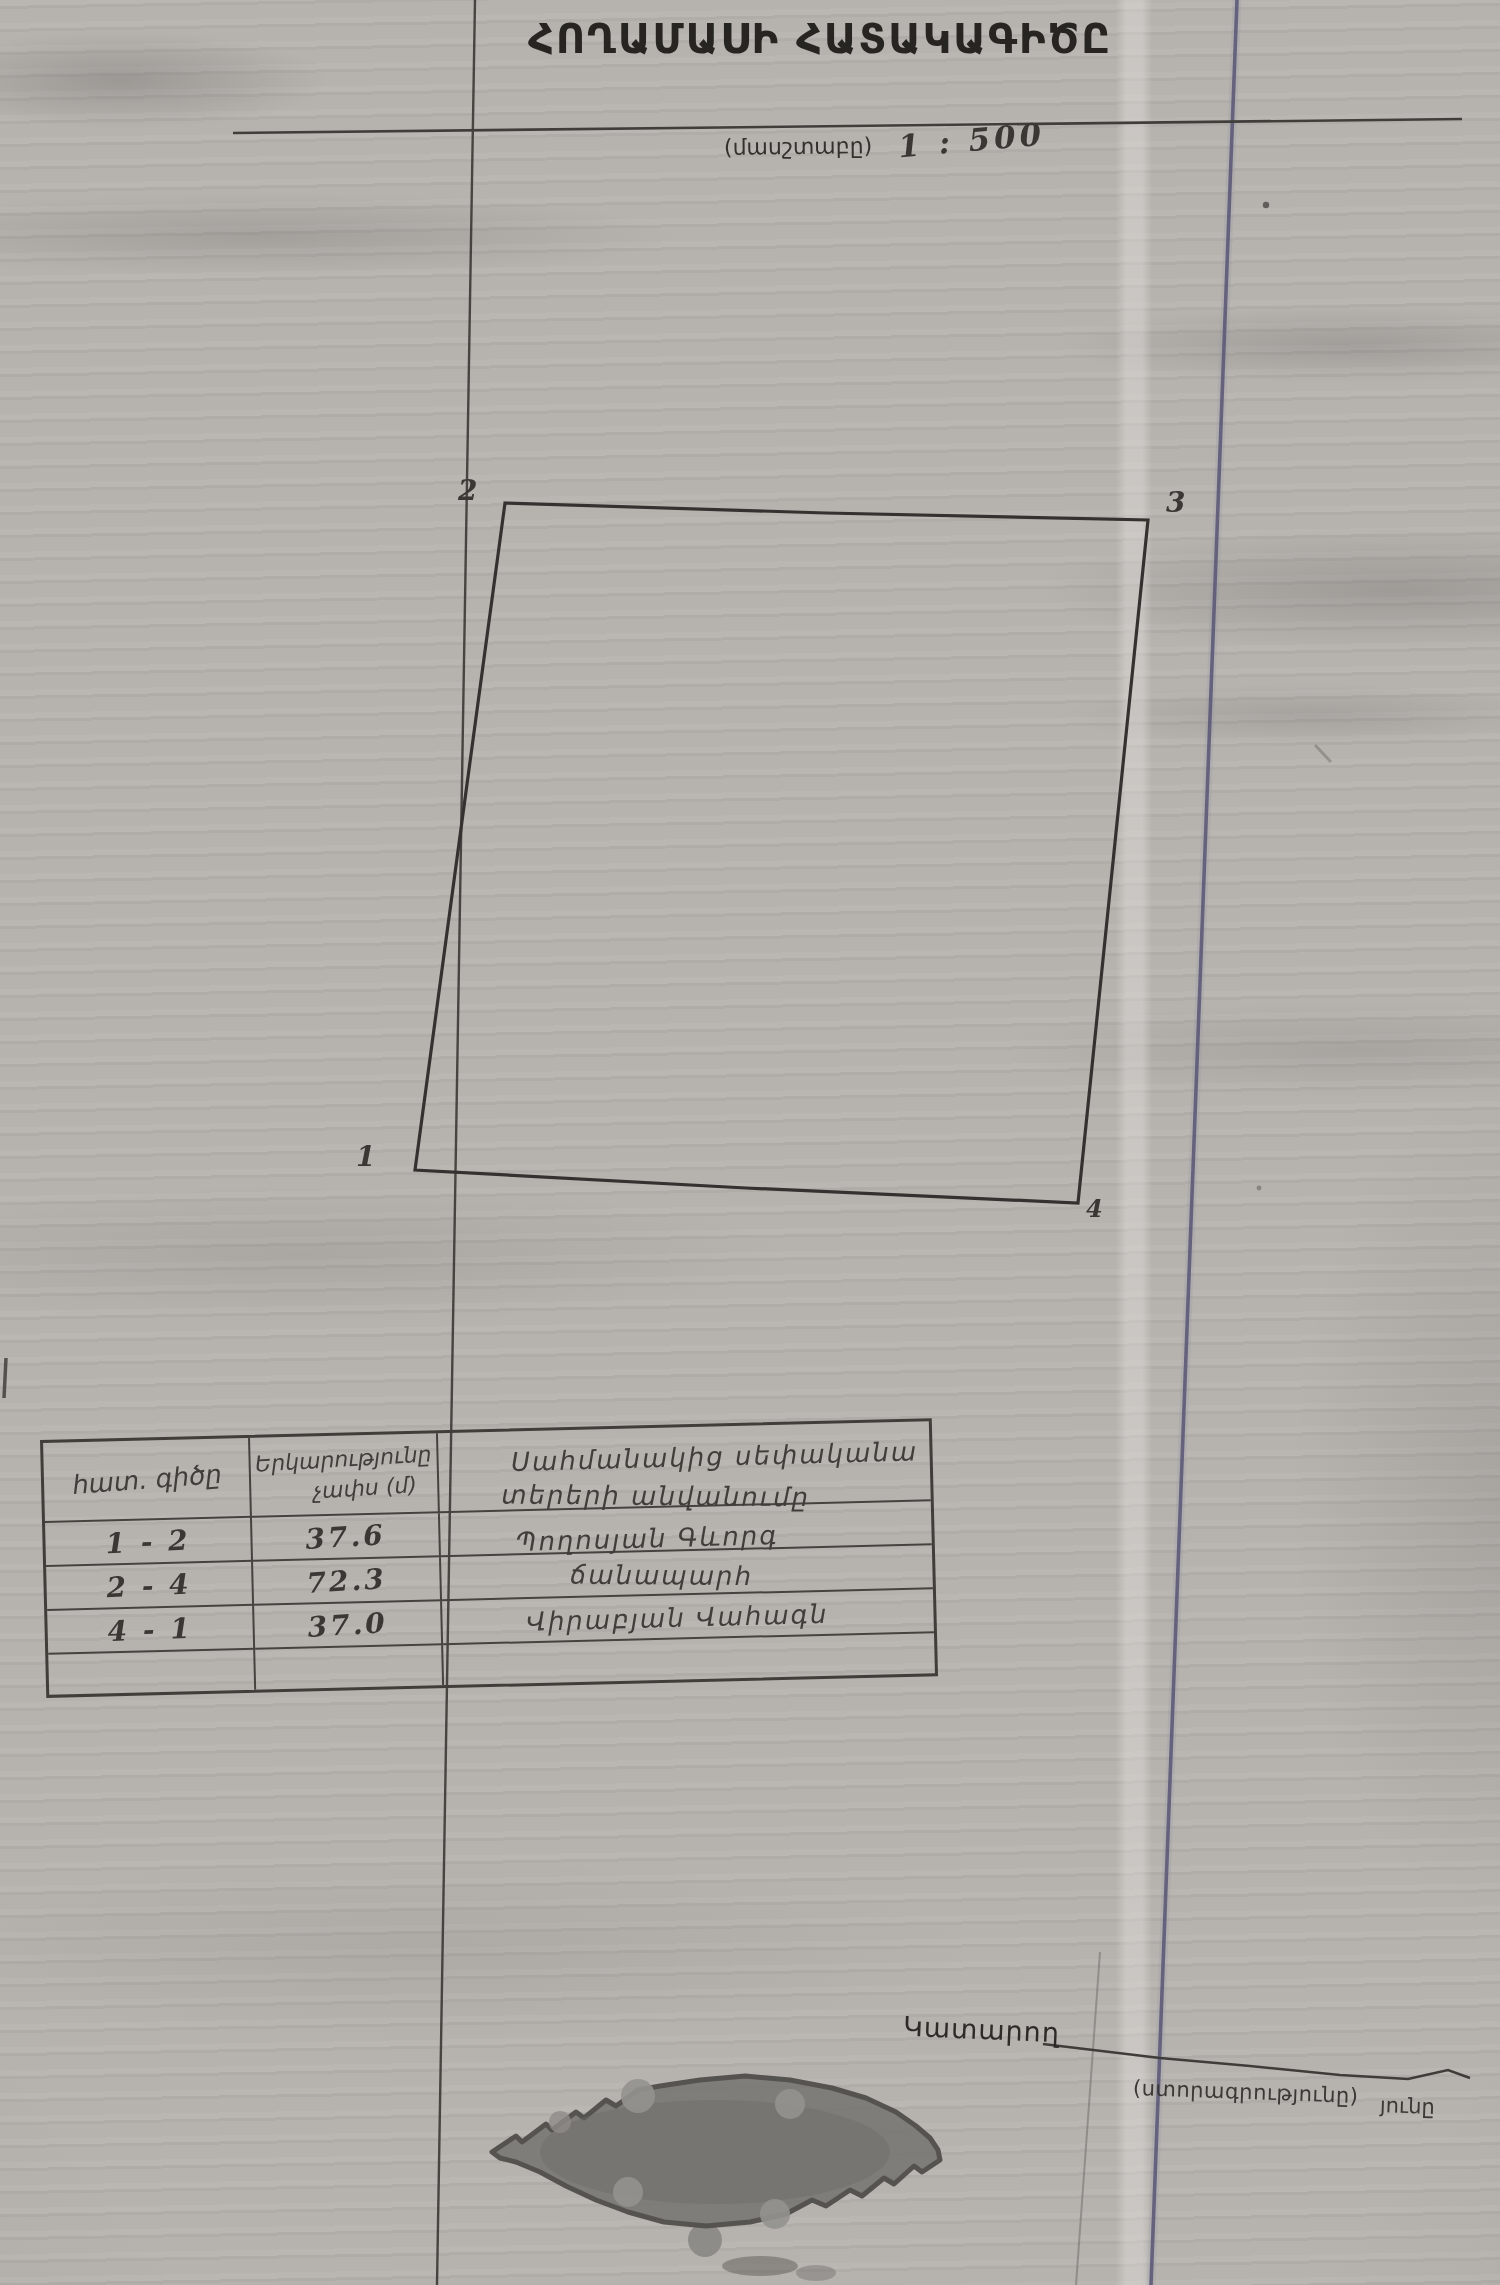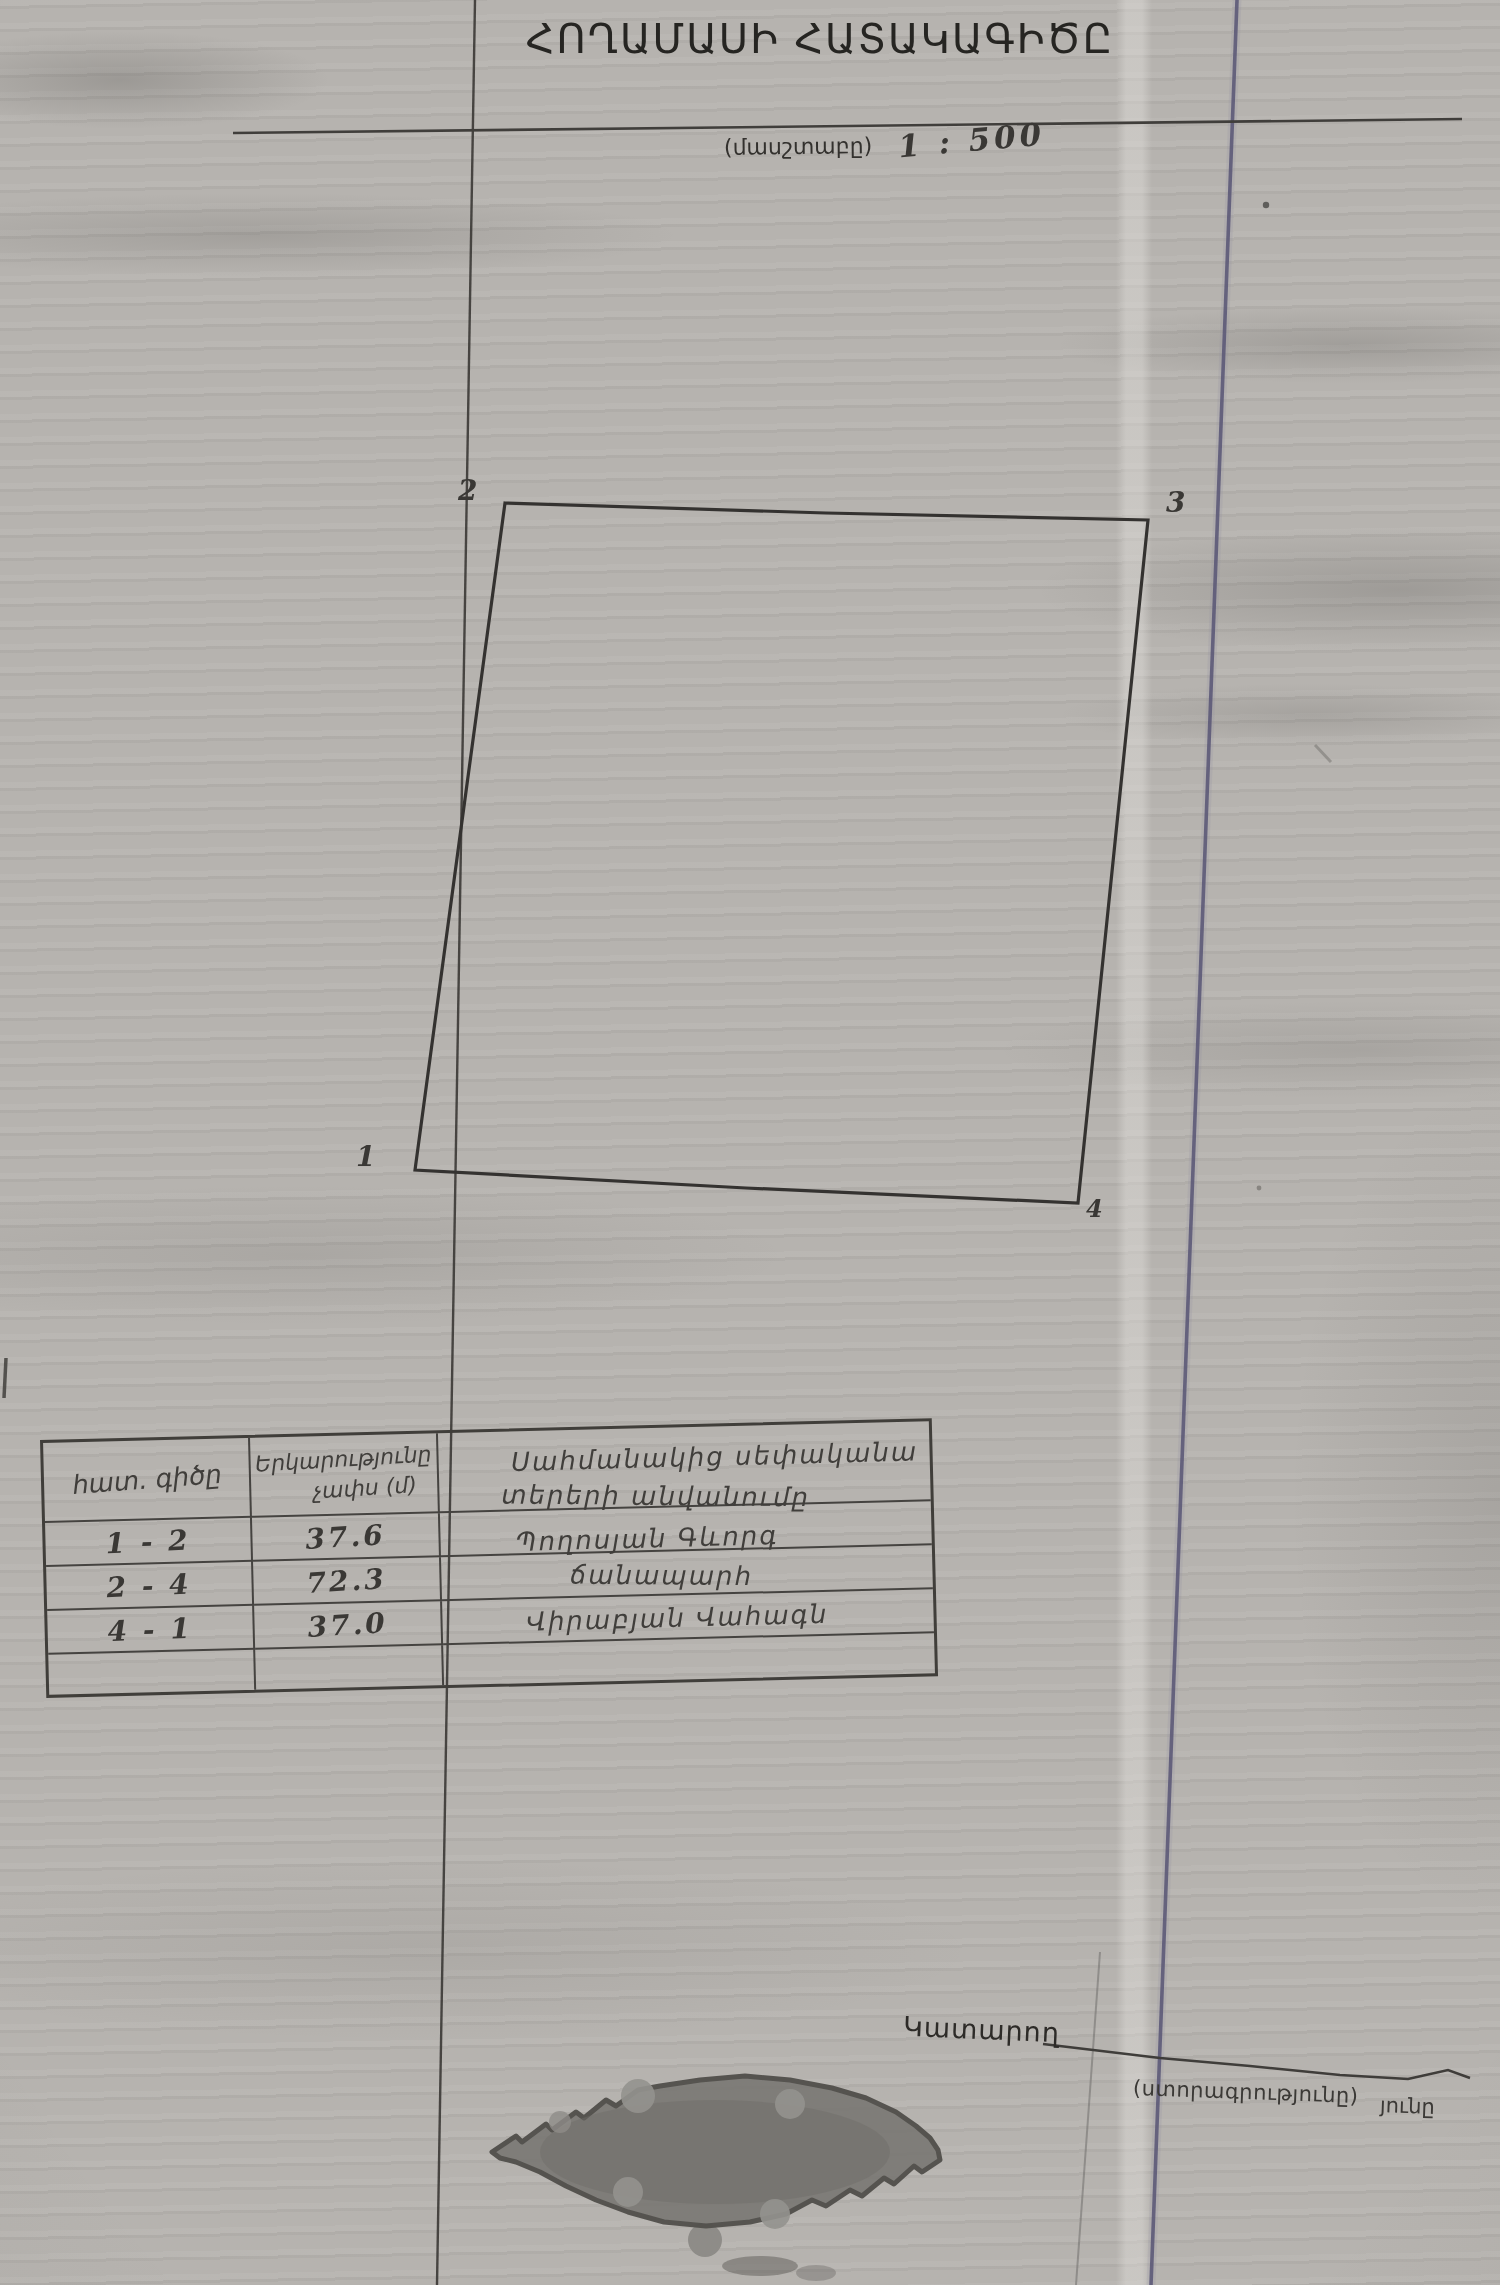--- a/index.html
+++ b/index.html
@@ -21,21 +21,21 @@
       radial-gradient(ellipse 120% 120% at 50% 45%, rgba(0,0,0,0) 55%, rgba(58,56,53,0.14) 100%);
     font-family:"DejaVu Sans",sans-serif;
   }
   .abs{position:absolute;}
   svg.overlay{position:absolute;left:0;top:0;}
   .printed{font-family:"DejaVu Sans",sans-serif;color:#2e2c29;}
   .hand{font-family:"DejaVu Sans",sans-serif;font-style:italic;color:#403e3b;}
   .hand-num{font-family:"DejaVu Serif",serif;font-style:italic;font-weight:bold;color:#3a3835;}
 
   .doc-title{left:420px;top:16px;width:800px;text-align:center;
-    font-size:40px;font-weight:normal;letter-spacing:2px;color:#262522;}
+    font-size:40px;font-weight:bold;letter-spacing:2px;color:#262522;}
   .scale-label{left:724px;top:134px;font-size:22px;color:#33312e;transform:rotate(-0.6deg);}
   .scale-value{left:898px;top:122px;font-size:31px;letter-spacing:4px;transform:rotate(-5deg);}
 
   .vertex{font-size:28px;}
   .v1{left:356px;top:1140px;}
   .v2{left:458px;top:474px;}
   .v3{left:1166px;top:486px;}
   .v4{left:1086px;top:1194px;font-size:24px;}
 
   

